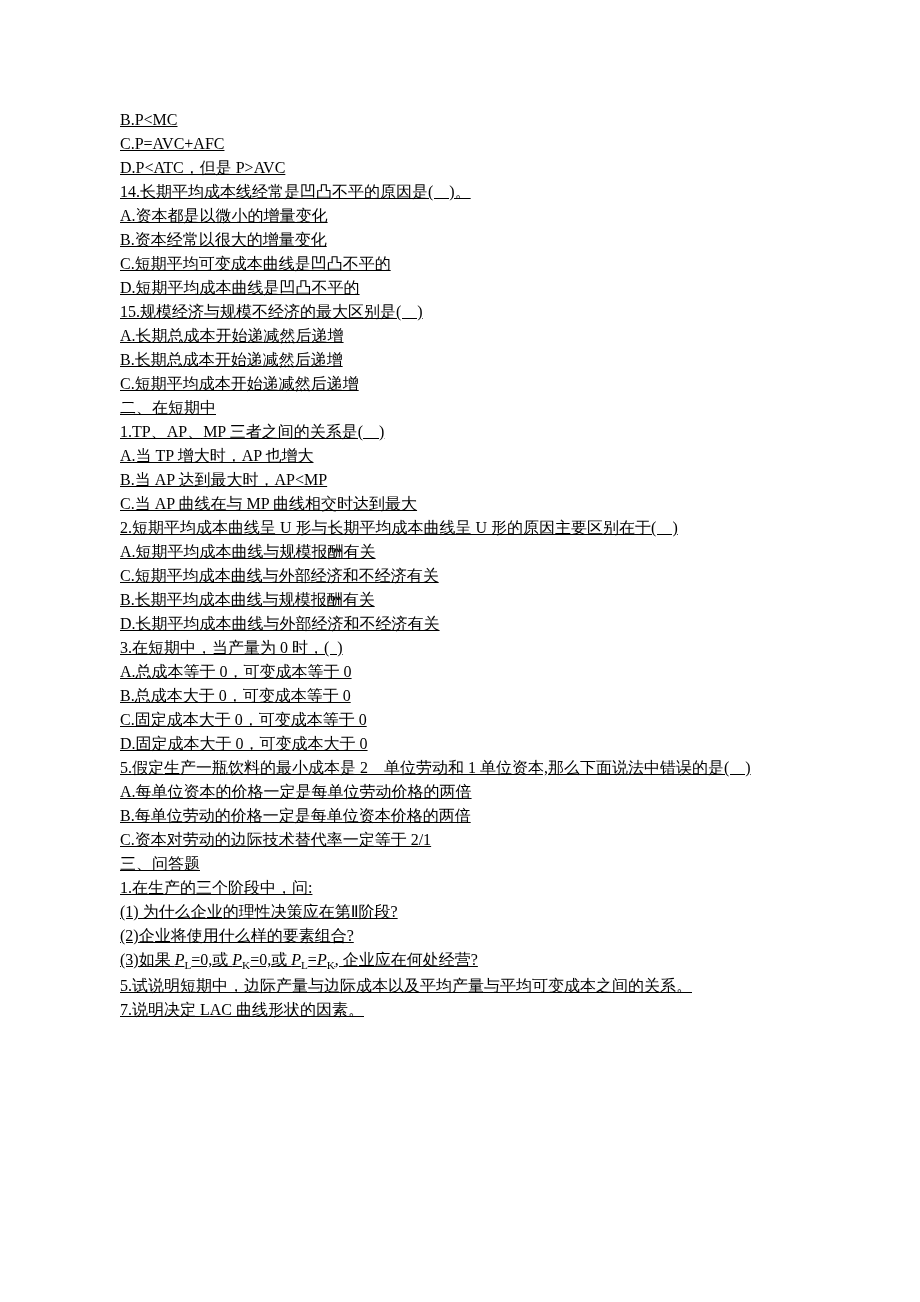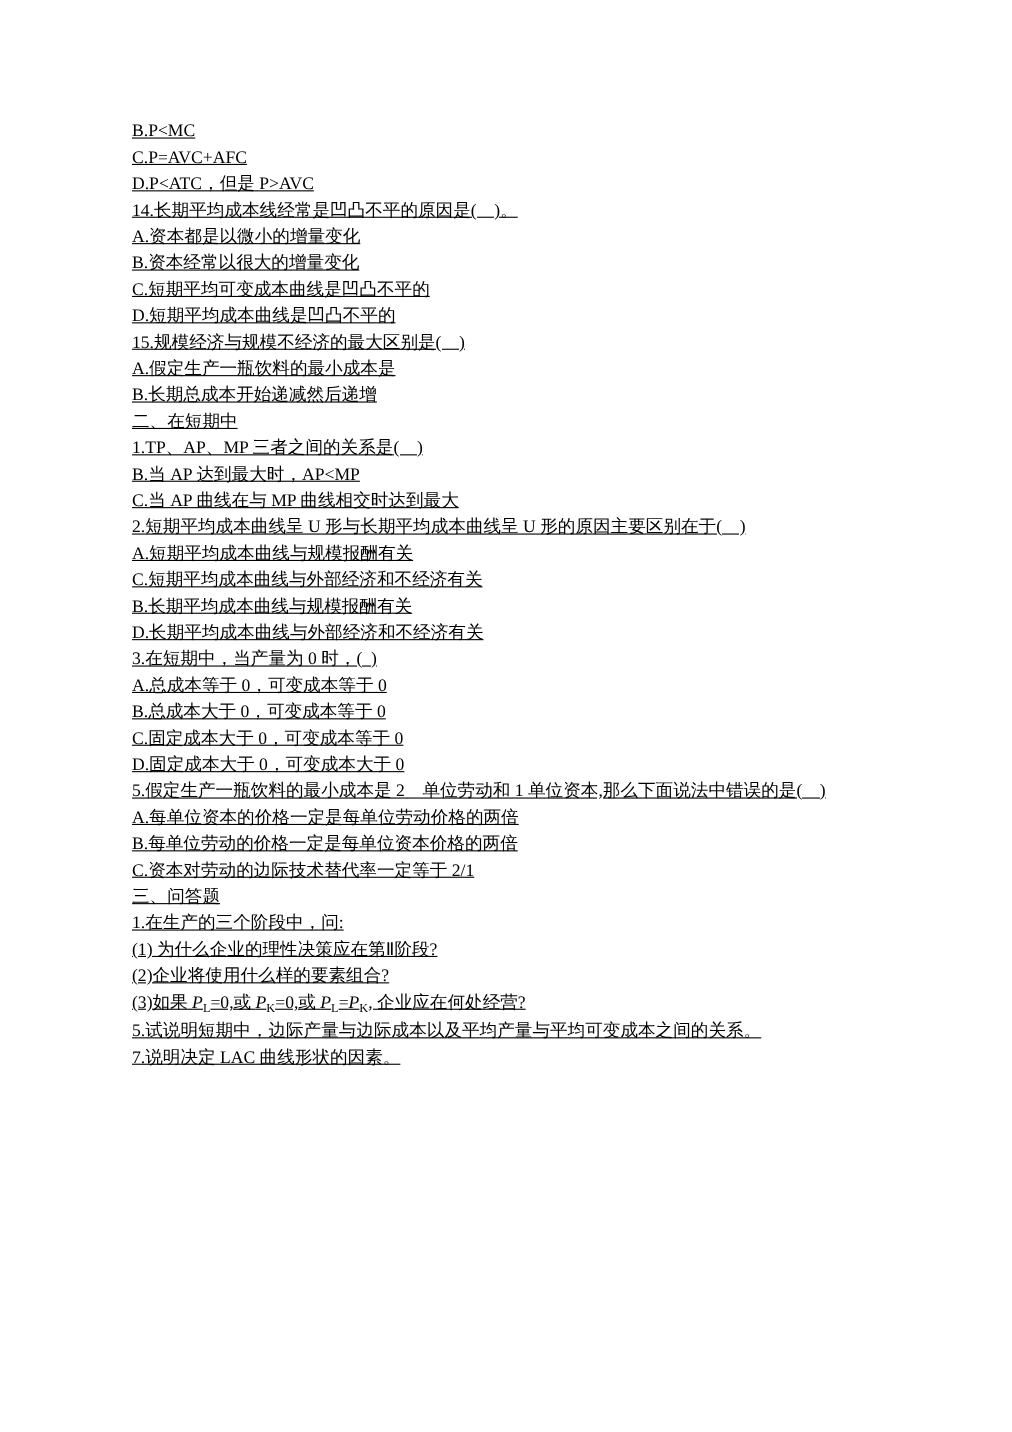--- a/index.html
+++ b/index.html
@@ -29,24 +29,26 @@
 <div id="doc">
     <span class="line">B.P&lt;MC</span>
     <span class="line">C.P=AVC+AFC</span>
     <span class="line">D.P&lt;ATC，但是 P&gt;AVC</span>
     <span class="line">14.长期平均成本线经常是凹凸不平的原因是(　)。</span>
     <span class="line">A.资本都是以微小的增量变化</span>
     <span class="line">B.资本经常以很大的增量变化</span>
     <span class="line">C.短期平均可变成本曲线是凹凸不平的</span>
     <span class="line">D.短期平均成本曲线是凹凸不平的</span>
     <span class="line">15.规模经济与规模不经济的最大区别是(　)</span>
-    <span class="line">A.假定生产一瓶饮料的最小成本是</span>
+    <span class="line">A.长期总成本开始递减然后递增</span>
     <span class="line">B.长期总成本开始递减然后递增</span>
+    <span class="line">C.短期平均成本开始递减然后递增</span>
     <span class="line">二、在短期中</span>
     <span class="line">1.TP、AP、MP 三者之间的关系是(　)</span>
+    <span class="line">A.当 TP 增大时，AP 也增大</span>
     <span class="line">B.当 AP 达到最大时，AP&lt;MP</span>
     <span class="line">C.当 AP 曲线在与 MP 曲线相交时达到最大</span>
     <span class="line">2.短期平均成本曲线呈 U 形与长期平均成本曲线呈 U 形的原因主要区别在于(　)</span>
     <span class="line">A.短期平均成本曲线与规模报酬有关</span>
     <span class="line">C.短期平均成本曲线与外部经济和不经济有关</span>
     <span class="line">B.长期平均成本曲线与规模报酬有关</span>
     <span class="line">D.长期平均成本曲线与外部经济和不经济有关</span>
     <span class="line">3.在短期中，当产量为 0 时，(  )</span>
     <span class="line">A.总成本等于 0，可变成本等于 0</span>
     <span class="line">B.总成本大于 0，可变成本等于 0</span>

